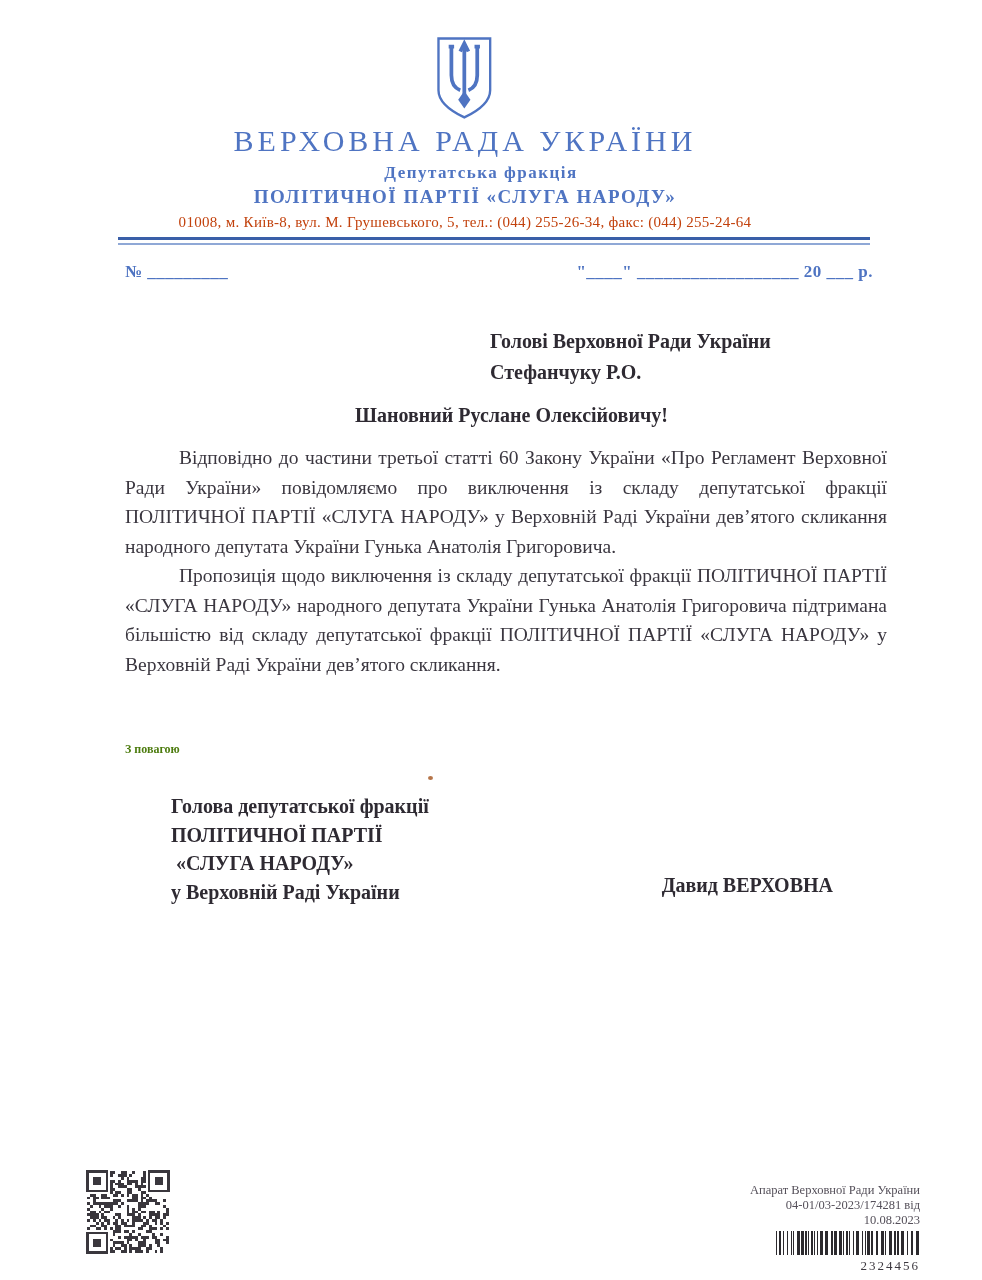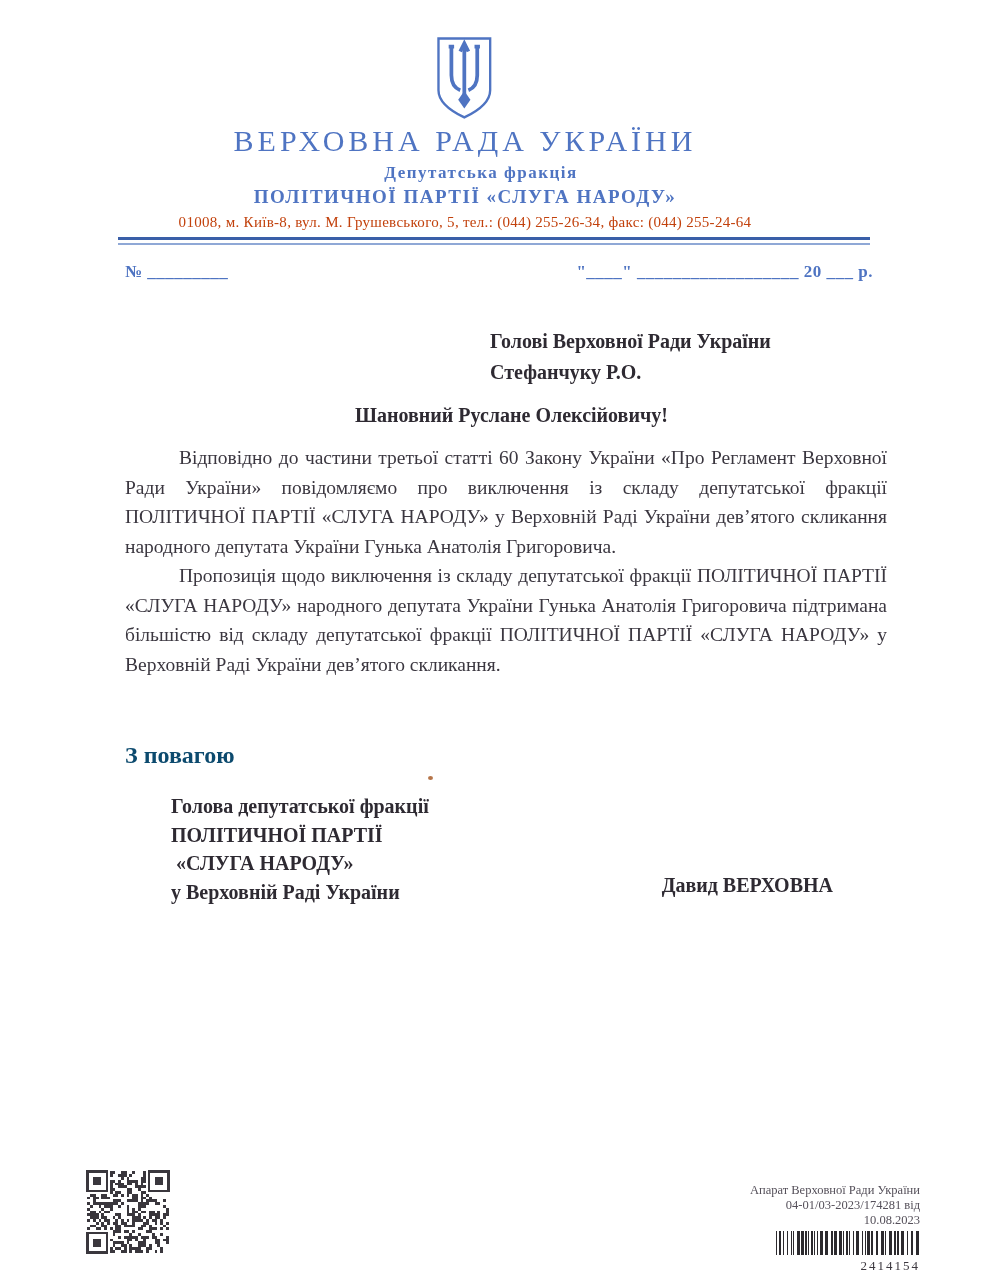--- a/index.html
+++ b/index.html
@@ -62,21 +62,21 @@
   }
   
   .body-text{
     position:absolute;left:125px;top:443px;width:762px;
     font-size:19.5px;line-height:29.5px;color:#3b3740;
     text-align:justify;
   }
   .body-text p{margin:0;text-indent:54px;}
   .closing{
     position:absolute;left:125px;top:742px;
-    font-weight:bold;font-size:24px;color:#0c4a6e;
+    font-weight:bold;font-size:12px;color:#4d7c0f;
   }
   .speck{
     position:absolute;left:428px;top:776px;width:5px;height:4px;
     background:#a85c28;border-radius:50%;opacity:.85;
   }
   
   .signature{
     position:absolute;left:125px;top:792px;
     font-weight:bold;font-size:20px;line-height:28.5px;color:#2e2a32;margin-left:46px;
   }
@@ -496,16 +496,16 @@
           <rect x="107" y="0" width="3" height="24"></rect>
           <rect x="111" y="0" width="1" height="24"></rect>
           <rect x="115" y="0" width="3" height="24"></rect>
           <rect x="120" y="0" width="2" height="24"></rect>
           <rect x="123" y="0" width="2" height="24"></rect>
           <rect x="127" y="0" width="3" height="24"></rect>
           <rect x="133" y="0" width="1" height="24"></rect>
           <rect x="137" y="0" width="2" height="24"></rect>
           <rect x="142" y="0" width="3" height="24"></rect>
         </svg></div>
-    <div class="bar-num">2414154</div>
+    <div class="bar-num">2324456</div>
   </div>
 
 </div>
 
 </body></html>

